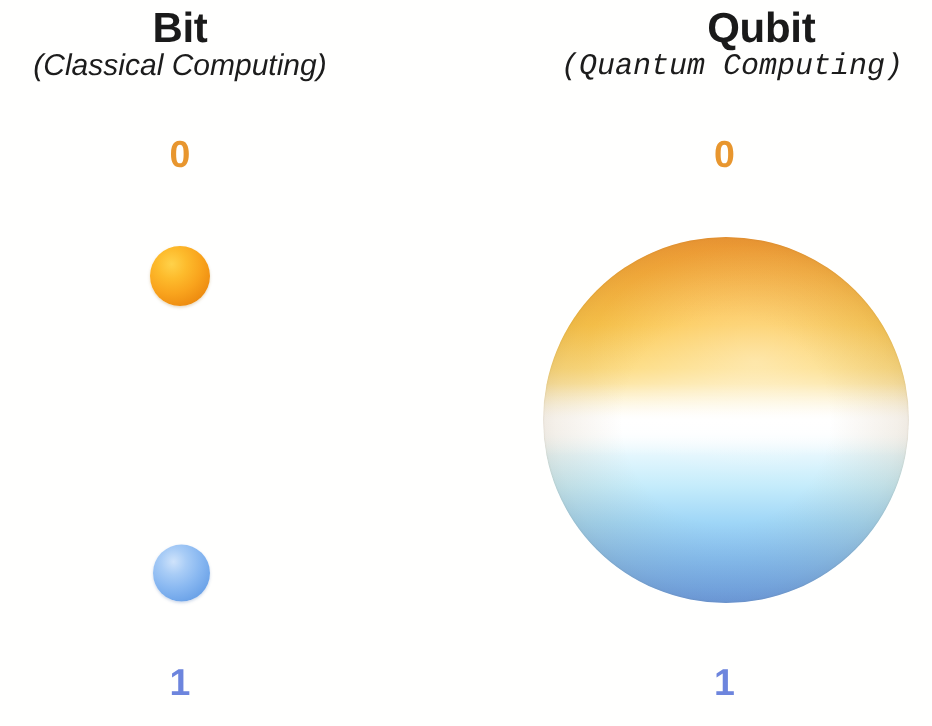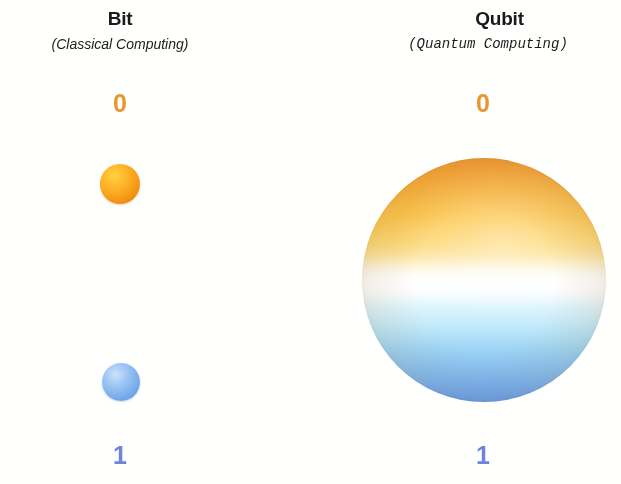--- a/index.html
+++ b/index.html
@@ -19,37 +19,37 @@
     height: 484px;
     background: #fffffe;
     overflow: hidden;
   }
 
   
   .col-title {
     position: absolute;
     text-align: center;
     font-weight: bold;
-    font-size: 19px;
+    font-size: 28px;
     line-height: 26px;
     color: #1a1a1a;
     letter-spacing: -0.2px;
   }
   .col-subtitle {
     position: absolute;
     text-align: center;
     font-style: italic;
-    font-size: 14px;
+    font-size: 20px;
     line-height: 21px;
     color: #1c1c1c;
   }
 
   #bit-title      { left: 20px;  top: 6px;  width: 200px; }
   #bit-subtitle   { left: 10px;  top: 34px; width: 220px; }
-  #qubit-title    { left: 392px; top: 6px;  width: 215px; }
+  #qubit-title    { left: 400px; top: 6px;  width: 215px; }
   #qubit-subtitle { left: 368px; top: 34px; width: 240px; font-family: Liberation Mono, monospace; }
 
   
   .digit {
     position: absolute;
     text-align: center;
     font-weight: bold;
     font-size: 25px;
     line-height: 28px;
   }

